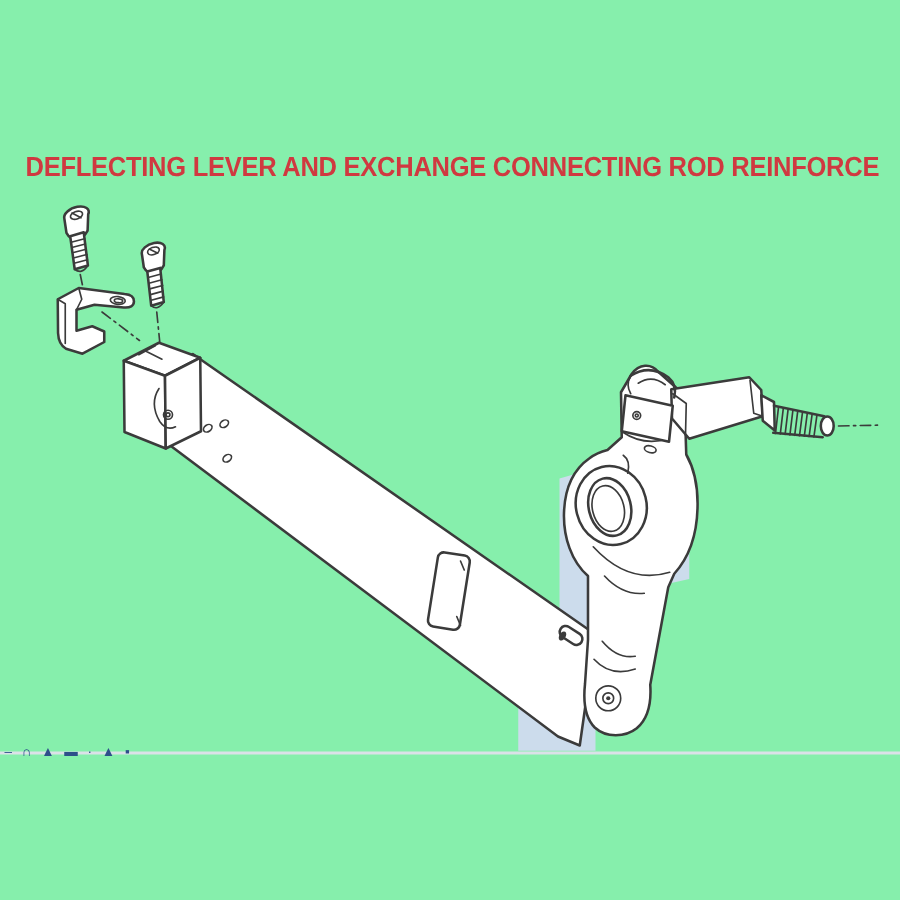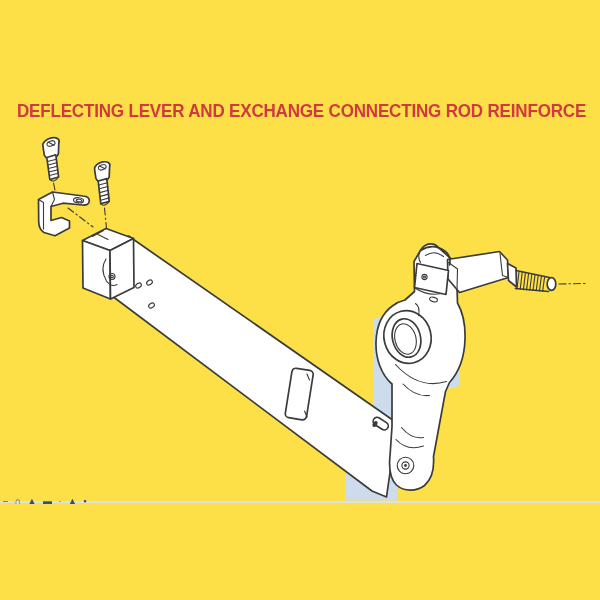--- a/index.html
+++ b/index.html
@@ -3,21 +3,21 @@
 <meta charset="utf-8">
 <style>
   :root{
     --title-red:#d03940;
     --line-ink:#3b3b3b;
     --watermark-blue:#ccdcec;
     --divider-gray:#dbe1e8;
     --glyph-navy:#2d4f8a;
   }
   html,body{margin:0;padding:0;background:#fff;}
-  .stage{position:relative;width:600px;height:600px;background:#fde047;overflow:hidden;
+  .stage{position:relative;width:600px;height:600px;background:#86efac;overflow:hidden;
          font-family:"Liberation Sans",sans-serif;}
   .title{position:absolute;left:17px;top:100px;margin:0;white-space:nowrap;
          font-size:18.5px;font-weight:bold;letter-spacing:-0.2px;color:var(--title-red);
          transform:scaleX(.92);transform-origin:left top;}
   .art{position:absolute;left:0;top:0;width:600px;height:600px;}
   .divider{position:absolute;left:0;top:501px;width:600px;height:2px;background:var(--divider-gray);}
   .glyphrow{position:absolute;left:3px;top:495px;font-size:9px;letter-spacing:2px;
             color:var(--glyph-navy);line-height:12px;}
   
   .ink{stroke:var(--line-ink);fill:none;stroke-width:1.7;stroke-linecap:round;stroke-linejoin:round;}

